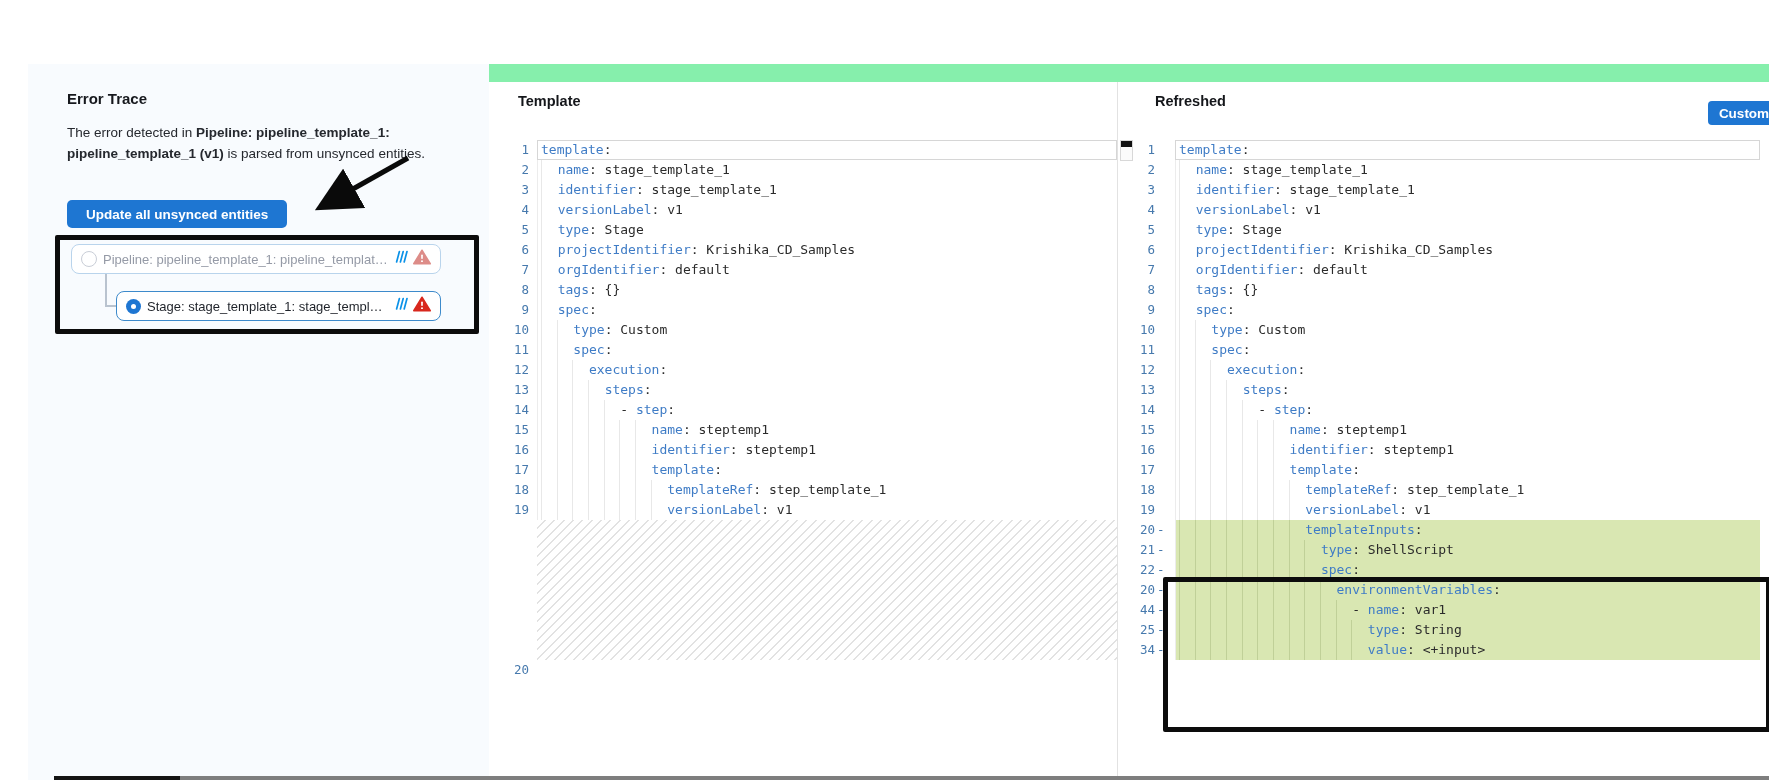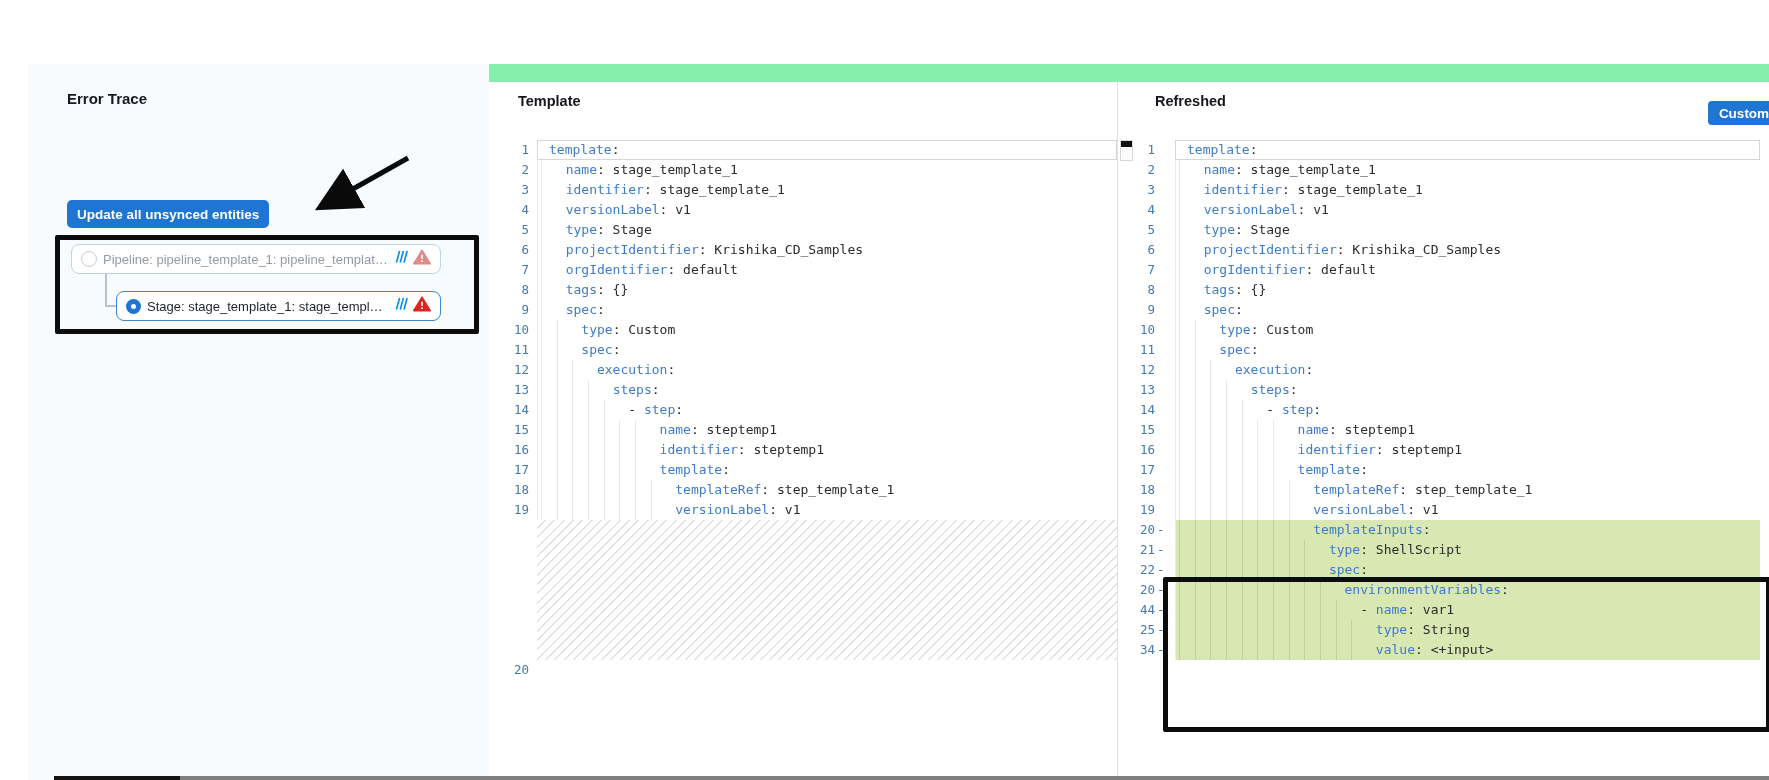--- a/index.html
+++ b/index.html
@@ -8,21 +8,21 @@
   
   .hdr{position:absolute;left:0;top:0;width:1769px;height:63px;background:#fff;border-bottom:1px solid #e4e7ea;}
   .hdr h1{margin:0;padding:18px 0 0 39px;font-size:20px;font-weight:bold;color:#14161a;letter-spacing:.2px;}
   
   .content{position:absolute;left:0;top:64px;width:1769px;height:716px;background:#86efac;margin-left:28px;}
   .sidebar{position:absolute;left:0;top:0;width:461px;height:716px;background:#f8fbfe;}
   .sb-h{position:absolute;left:39px;top:26px;font-size:15px;font-weight:bold;color:#16181d;}
   .sb-p{position:absolute;left:39px;top:58px;width:382px;font-size:13.5px;line-height:21px;color:#25282e;}
   .btn{display:inline-flex;align-items:center;justify-content:center;background:#1e76d2;color:#fff;
        font-weight:bold;border:none;border-radius:5px;cursor:pointer;font-family:"Liberation Sans",sans-serif;}
-  .btn-updall{position:absolute;left:39px;top:136px;height:28px;padding:0 10px;font-size:13.5px;}
+  .btn-updall{position:absolute;left:39px;top:136px;height:28px;padding:0 19px;font-size:13.5px;}
   
   .titem{position:absolute;height:30px;background:#fff;border-radius:8px;display:flex;align-items:center;
          padding:0 9px;box-sizing:border-box;cursor:pointer;}
   .titem.pl{left:43px;top:180px;width:370px;border:1px solid #b9d4ec;}
   .titem.st{left:88px;top:227px;width:325px;border:1.5px solid #3d8acb;}
   .tlabel{flex:1;font-size:13px;white-space:nowrap;overflow:hidden;text-overflow:ellipsis;margin:0 6px;}
   .titem.pl .tlabel{color:#959aa6;}
   .titem.st .tlabel{color:#1f232a;}
   .radio-off{width:14px;height:14px;border:1.5px solid #c9ced7;border-radius:50%;background:#fff;flex:none;}
   .radio-on{width:15px;height:15px;border-radius:50%;background:#1e76d2;flex:none;position:relative;}
@@ -46,21 +46,21 @@
   
   .editor{position:absolute;top:76px;font-family:"DejaVu Sans Mono","Liberation Mono",monospace;
           font-size:13px;line-height:20px;color:#2b2b2b;}
   .editor.orig{left:461px;width:628px;}
   .editor.refr{left:1089px;width:643px;}
   .cl{display:flex;height:20px;}
   .ln{flex:none;text-align:right;color:#4679ad;font-size:12.5px;}
   .editor.orig .ln{width:40px;padding-right:8px;}
   .editor.refr .ln{width:38px;padding-right:2px;}
   .dash{flex:none;width:18px;color:#4679ad;font-size:12.5px;}
-  .lc{flex:1;position:relative;white-space:pre;padding-left:12px;border-left:1px solid #ececec;}
+  .lc{flex:1;position:relative;white-space:pre;padding-left:4px;border-left:1px solid #ececec;}
   .cl.n1 .lc{box-shadow:inset 0 0 0 1px #d6d6d6;border-left:none;}
   .cl.blank .lc{border-left:none;}
   .gl{position:absolute;top:0;bottom:0;width:1px;background:#e8e8e8;}
   .cl.added .lc{background:#d9e7b2;}
   .cl.added .gl{background:#c0d098;}
   .key{color:#3f7cc6;}
   .hatchrow{display:flex;height:140px;}
   .hatch{flex:1;background:repeating-linear-gradient(135deg,#ffffff 0px,#ffffff 5.2px,#e2e2e2 5.2px,#e2e2e2 6.6px);}
   
   .cursor-mark{position:absolute;left:1092px;top:76px;width:13px;height:21px;background:#fbfbfb;border:1px solid #d8d8d8;box-sizing:border-box;}
@@ -74,20 +74,21 @@
 </head>
 <body>
 
 <div class="app">
 
 
   <div class="content">
 
     <div class="sidebar">
       <div class="sb-h">Error Trace</div>
+      <div class="sb-p" id="sb-desc"><span>The error detected in </span><b>Pipeline: pipeline_template_1: pipeline_template_1 (v1)</b><span> is parsed from unsynced entities.</span></div>
       <button class="btn btn-updall">Update all unsynced entities</button>
 
       <div class="conn-v"></div>
       <div class="conn-h"></div>
 
       <div class="titem pl">
         <span class="radio-off"></span>
         <span class="tlabel">Pipeline: pipeline_template_1: pipeline_template_1...</span>
         <span class="licon">
           <svg width="13" height="14" viewBox="0 0 13 14">

